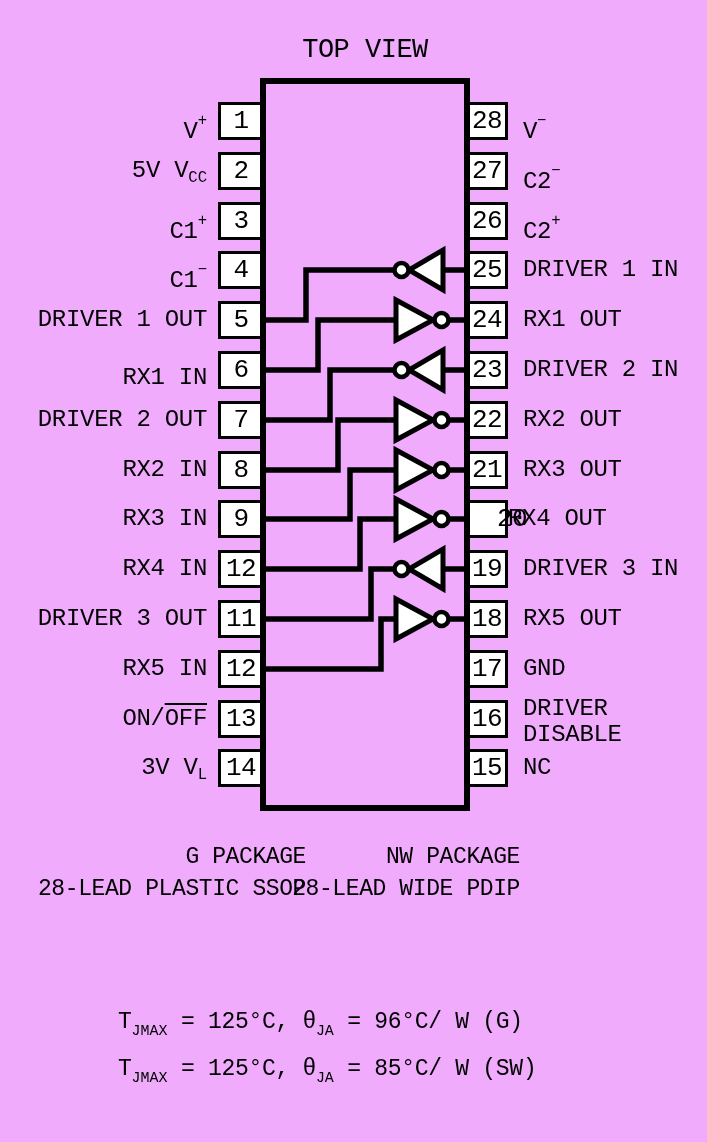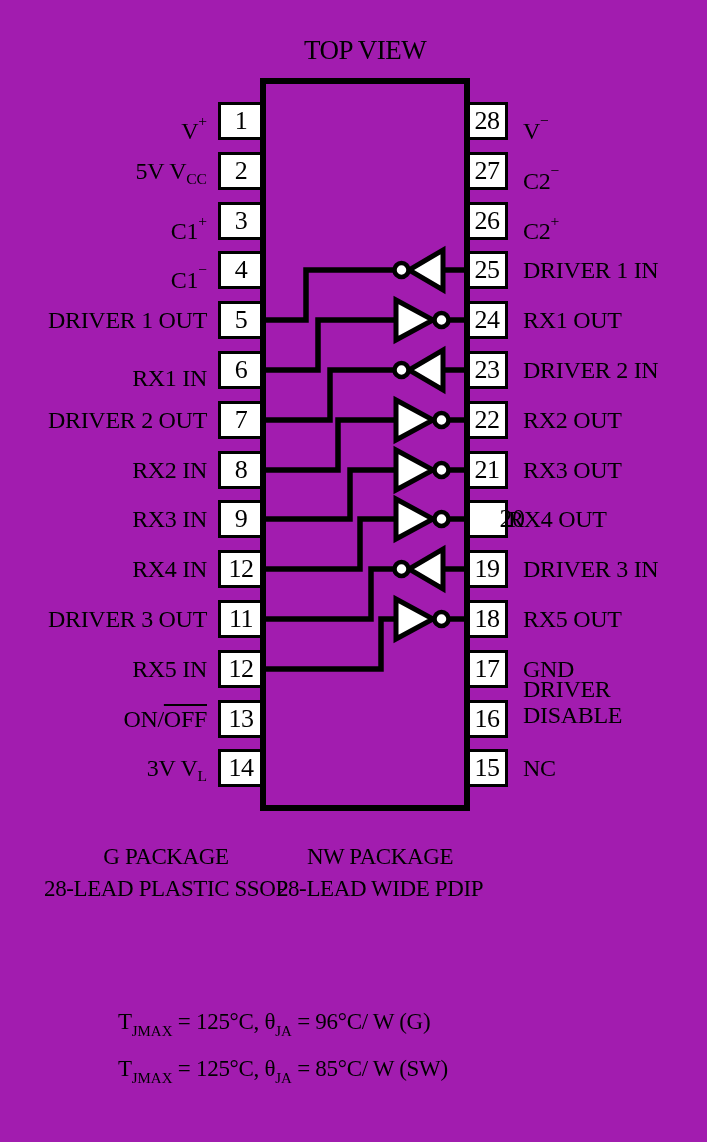--- a/index.html
+++ b/index.html
@@ -1,39 +1,39 @@
 <!DOCTYPE html>
 <html><head>
 <meta charset="utf-8">
 <style>
   html,body{margin:0;padding:0;background:#ffffff;}
   .stage{
-    position:relative;width:707px;height:1142px;background:#a21caf;
-    font-family:Liberation Serif, serif;color:#000;overflow:hidden;
+    position:relative;width:707px;height:1142px;background:#f0abfc;
+    font-family:Liberation Mono, monospace;color:#000;overflow:hidden;
   }
   svg{position:absolute;left:0;top:0;}
   .title{
     position:absolute;left:263px;top:35px;width:204px;text-align:center;
     font-size:27px;line-height:30px;letter-spacing:-0.5px;white-space:nowrap;
   }
   .lbl{
     position:absolute;font-size:24px;line-height:30px;white-space:nowrap;
     letter-spacing:-0.3px;
   }
   .lbl.left{width:200px;text-align:right;}
   .lbl.two{line-height:26px;}
   .pin-num{
     position:absolute;font-size:26px;line-height:36px;text-align:center;
     letter-spacing:-0.5px;
   }
   .sp{font-size:65%;vertical-align:42%;letter-spacing:0;}
   .sb{font-size:65%;vertical-align:-18%;letter-spacing:0;}
   .ov{text-decoration:overline;}
   .caption{
-    position:absolute;width:280px;text-align:center;font-size:23px;
+    position:absolute;width:280px;text-align:right;font-size:23px;
     line-height:32px;letter-spacing:-0.4px;white-space:nowrap;
   }
   .thermal{
     position:absolute;left:118px;top:1003px;font-size:23px;line-height:38px;
     letter-spacing:-0.3px;white-space:nowrap;
   }
 </style>
 </head>
 <body>
 
@@ -158,21 +158,21 @@
       <div class="lbl" style="left:523px;top:455px;"><span>RX3 OUT</span></div>
       <div class="pin-num" style="left:492px;top:501px;width:40px;">20</div>
       <div class="lbl" style="left:508px;top:504px;"><span>RX4 OUT</span></div>
       <div class="pin-num" style="left:467px;top:551px;width:40px;">19</div>
       <div class="lbl" style="left:523px;top:554px;"><span>DRIVER 3 IN</span></div>
       <div class="pin-num" style="left:467px;top:601px;width:40px;">18</div>
       <div class="lbl" style="left:523px;top:604px;"><span>RX5 OUT</span></div>
       <div class="pin-num" style="left:467px;top:651px;width:40px;">17</div>
       <div class="lbl" style="left:523px;top:654px;"><span>GND</span></div>
       <div class="pin-num" style="left:467px;top:701px;width:40px;">16</div>
-      <div class="lbl two" style="left:523px;top:676px;"><span>DRIVER</span><br><span>DISABLE</span></div>
+      <div class="lbl two" style="left:523px;top:696px;"><span>DRIVER</span><br><span>DISABLE</span></div>
       <div class="pin-num" style="left:467px;top:750px;width:40px;">15</div>
       <div class="lbl" style="left:523px;top:753px;"><span>NC</span></div>
     </div>
 
   <div class="caption" style="left:26px;top:841px;">
     <div>G PACKAGE</div>
     <div>28-LEAD PLASTIC SSOP</div>
   </div>
   <div class="caption" style="left:240px;top:841px;">
     <div>NW PACKAGE</div>

